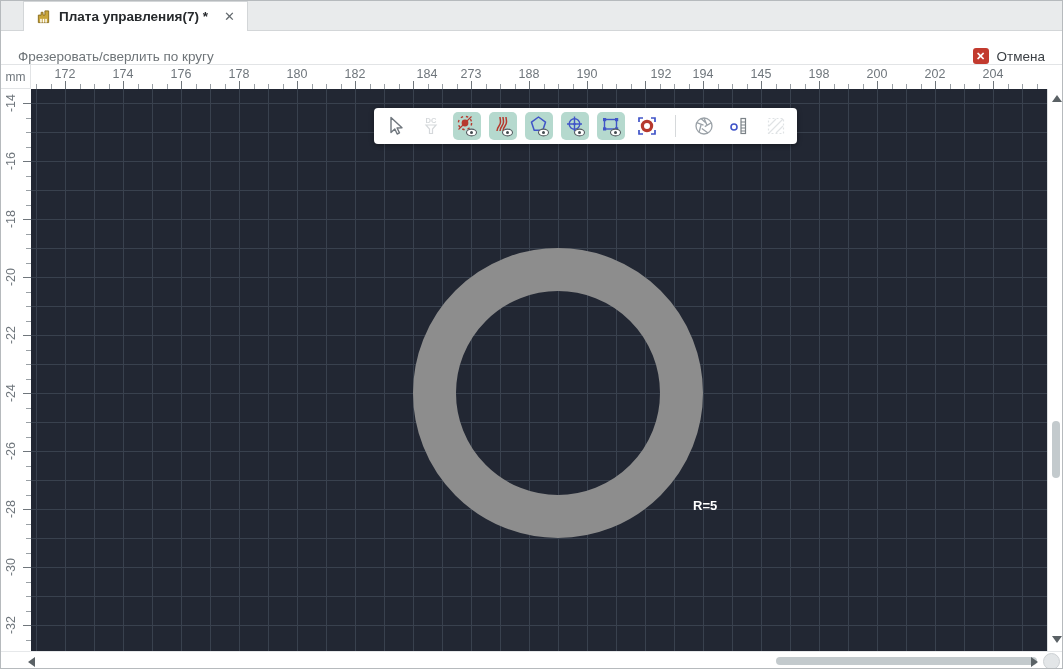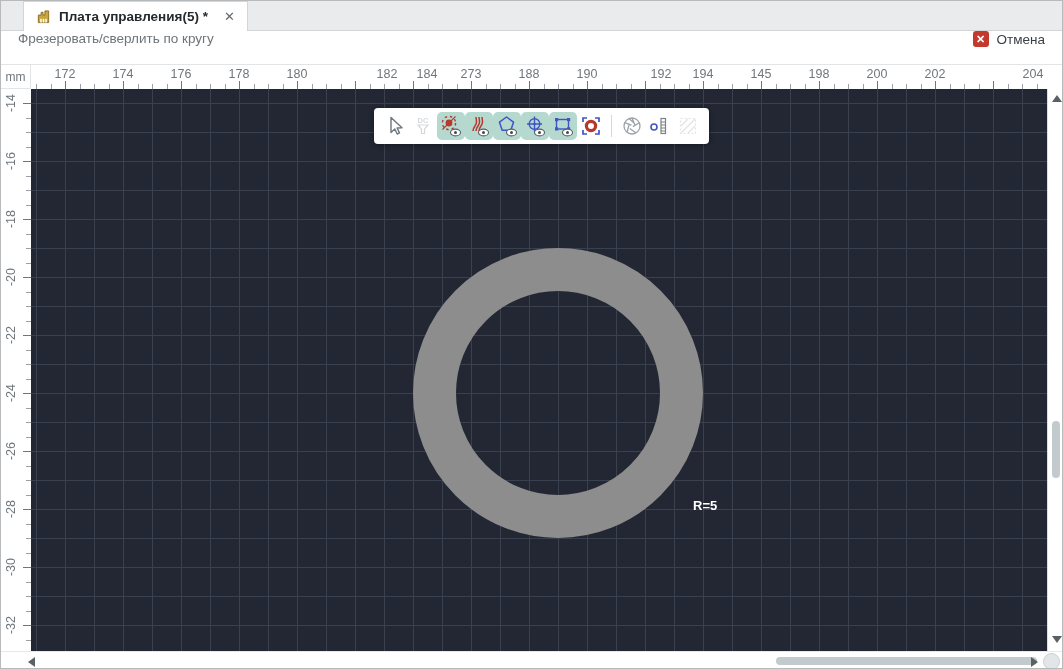--- a/index.html
+++ b/index.html
@@ -7,21 +7,21 @@
   .window { width:1063px; height:669px; border:1px solid #b6babd; display:flex; flex-direction:column; overflow:hidden; background:#fff; }
 
   
   .tabbar { height:30px; background:#e9ebec; border-bottom:1px solid #d3d6d8; display:flex; align-items:flex-end; flex:none; }
   .tab { margin-left:22px; height:30px; margin-bottom:-1px; background:#fff; border:1px solid #d3d6d8; border-bottom:none;
          display:flex; align-items:center; padding:0 12px; gap:8px; }
   .tabtitle { font-size:13.5px; font-weight:bold; color:#26292c; white-space:nowrap; }
   .tabclose { color:#63696e; font-size:13px; margin-left:8px; cursor:pointer; }
 
   
-  .cmdbar { height:33px; background:#fff; display:flex; align-items:flex-start; padding:0 17px; flex:none; }
+  .cmdbar { height:33px; background:#fff; display:flex; align-items:flex-end; padding:0 17px; flex:none; }
   .cmdtitle { font-size:13.5px; color:#6e7478; }
   .cancel { margin-left:auto; display:flex; align-items:center; gap:8px; cursor:pointer; }
   .cancel-x { width:16px; height:16px; border-radius:3px; background:var(--cancel-red,#c23a2e); color:#fff;
               font-size:11px; font-weight:bold; display:flex; align-items:center; justify-content:center; }
   .cancel-label { font-size:13.5px; color:#3a3f44; }
 
   
   .rulerrow { height:25px; display:flex; flex:none; border-top:1px solid #e2e4e6; }
   .corner { width:30px; flex:none; font-size:12px; color:#6f767c; display:flex; align-items:center; justify-content:center;
             border-right:1px solid #e2e4e6; border-bottom:1px solid #e2e4e6; }
@@ -38,21 +38,21 @@
   .vtick.major { background:#6f767c; }
   .vlabel { position:absolute; left:10px; white-space:nowrap; transform:translate(-50%,-50%) rotate(-90deg); font-size:12.5px; color:#6f767c; }
 
   .canvas { width:1016px; flex:none; position:relative; overflow:hidden; }
 
   .ring { position:absolute; border-radius:50%; }
   .ringlabel { position:absolute; color:#ffffff; font-size:13px; font-weight:600; }
 
   
   .toolbar { position:absolute; left:343px; top:19px; height:36px; background:#fff; border-radius:4px;
-             box-shadow:0 1px 5px rgba(0,0,0,.4); display:flex; align-items:center; padding:0 7px; gap:0; }
+             box-shadow:0 1px 5px rgba(0,0,0,.4); display:flex; align-items:center; padding:0 7px; gap:8px; }
   .tbtn { width:28px; height:28px; border:none; background:transparent; border-radius:5px; padding:2px;
           display:flex; align-items:center; justify-content:center; cursor:pointer; }
   .tbtn.active { background:var(--active-green,#b5d9ce); }
   .tbtn.disabled { opacity:.55; cursor:default; }
   .tsep { width:1px; height:22px; background:#d6d9db; margin:0 6px; }
 
   
   .vscroll { width:17px; flex:none; background:#fff; border-left:1px solid #dcdfe1; position:relative; }
   .vthumb { position:absolute; left:4px; top:332px; width:8px; height:57px; background:#c3cacd; border-radius:4px; }
   .bottombar { height:19px; background:#fff; border-top:1px solid #e6e8ea; position:relative; flex:none; }
@@ -70,21 +70,21 @@
 <div class="window">
 
   <div class="tabbar">
     <div class="tab">
       <svg width="15" height="15" viewBox="0 0 16 16">
         <path d="M2.5 14.5 v-8 h3 v-3 h2 v3 h2 v-4.5 h4 v12.5 z" fill="#c9a63c" stroke="#8a6d1d" stroke-width="1"></path>
         <rect x="4.5" y="10.5" width="1.6" height="4" fill="#fff"></rect>
         <rect x="7.2" y="10.5" width="1.6" height="4" fill="#fff"></rect>
         <rect x="9.9" y="10.5" width="1.6" height="4" fill="#fff"></rect>
       </svg>
-      <span class="tabtitle">Плата управления(5) *</span>
+      <span class="tabtitle">Плата управления(7) *</span>
       <span class="tabclose">✕</span>
     </div>
   </div>
 
   <div class="cmdbar">
     <span class="cmdtitle">Фрезеровать/сверлить по кругу</span>
     <div class="cancel">
       <span class="cancel-x">✕</span>
       <span class="cancel-label">Отмена</span>
     </div>
@@ -114,21 +114,21 @@
         <span class="hlabel" style="left: 208px;">178</span>
         <div class="htick" style="left: 222.5px; height: 5px;"></div>
         <div class="htick" style="left: 237px; height: 5px;"></div>
         <div class="htick" style="left: 251.5px; height: 5px;"></div>
         <div class="htick major" style="left: 266px; height: 8px;"></div>
         <span class="hlabel" style="left: 266px;">180</span>
         <div class="htick" style="left: 280.5px; height: 5px;"></div>
         <div class="htick" style="left: 295px; height: 5px;"></div>
         <div class="htick" style="left: 309.5px; height: 5px;"></div>
         <div class="htick major" style="left: 324px; height: 8px;"></div>
-        <span class="hlabel" style="left: 324px; margin-left: 32px;">182</span>
+        <span class="hlabel" style="left: 324px;">182</span>
         <div class="htick" style="left: 338.5px; height: 5px;"></div>
         <div class="htick" style="left: 353px; height: 5px;"></div>
         <div class="htick" style="left: 367.5px; height: 5px;"></div>
         <div class="htick major" style="left: 382px; height: 8px;"></div>
         <span class="hlabel" style="left: 396px;">184</span>
         <div class="htick" style="left: 396.5px; height: 5px;"></div>
         <div class="htick" style="left: 411px; height: 5px;"></div>
         <div class="htick" style="left: 425.5px; height: 5px;"></div>
         <div class="htick major" style="left: 440px; height: 8px;"></div>
         <span class="hlabel" style="left: 440px;">273</span>
@@ -169,21 +169,21 @@
         <span class="hlabel" style="left: 846px;">200</span>
         <div class="htick" style="left: 860.5px; height: 5px;"></div>
         <div class="htick" style="left: 875px; height: 5px;"></div>
         <div class="htick" style="left: 889.5px; height: 5px;"></div>
         <div class="htick major" style="left: 904px; height: 8px;"></div>
         <span class="hlabel" style="left: 904px;">202</span>
         <div class="htick" style="left: 918.5px; height: 5px;"></div>
         <div class="htick" style="left: 933px; height: 5px;"></div>
         <div class="htick" style="left: 947.5px; height: 5px;"></div>
         <div class="htick major" style="left: 962px; height: 8px;"></div>
-        <span class="hlabel" style="left: 1002px;">204</span>
+        <span class="hlabel" style="left: 962px;">204</span>
         <div class="htick" style="left: 976.5px; height: 5px;"></div>
         <div class="htick" style="left: 991px; height: 5px;"></div>
         <div class="htick" style="left: 1005.5px; height: 5px;"></div>
       </div>
     <div class="rulerpad"></div>
   </div>
 
   <div class="mainrow">
     <div class="vruler" id="vruler">
         <div class="vtick major" style="top: 14px; width: 8px;"></div>

